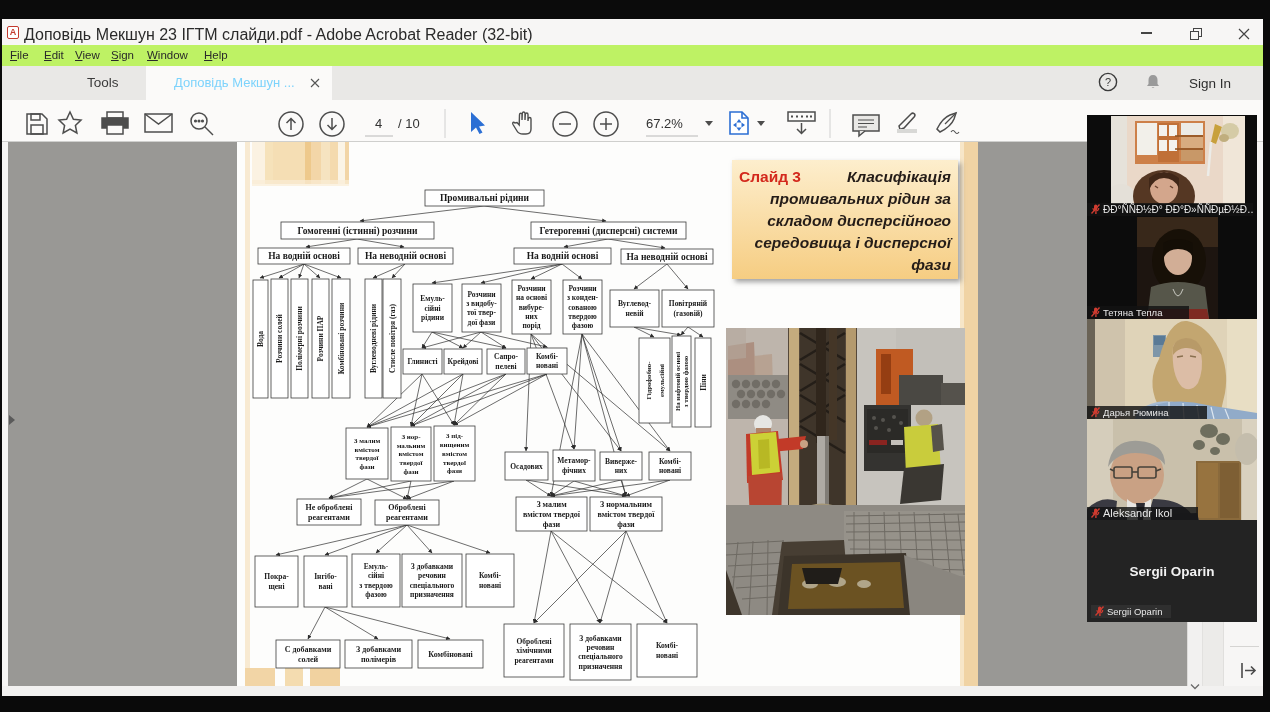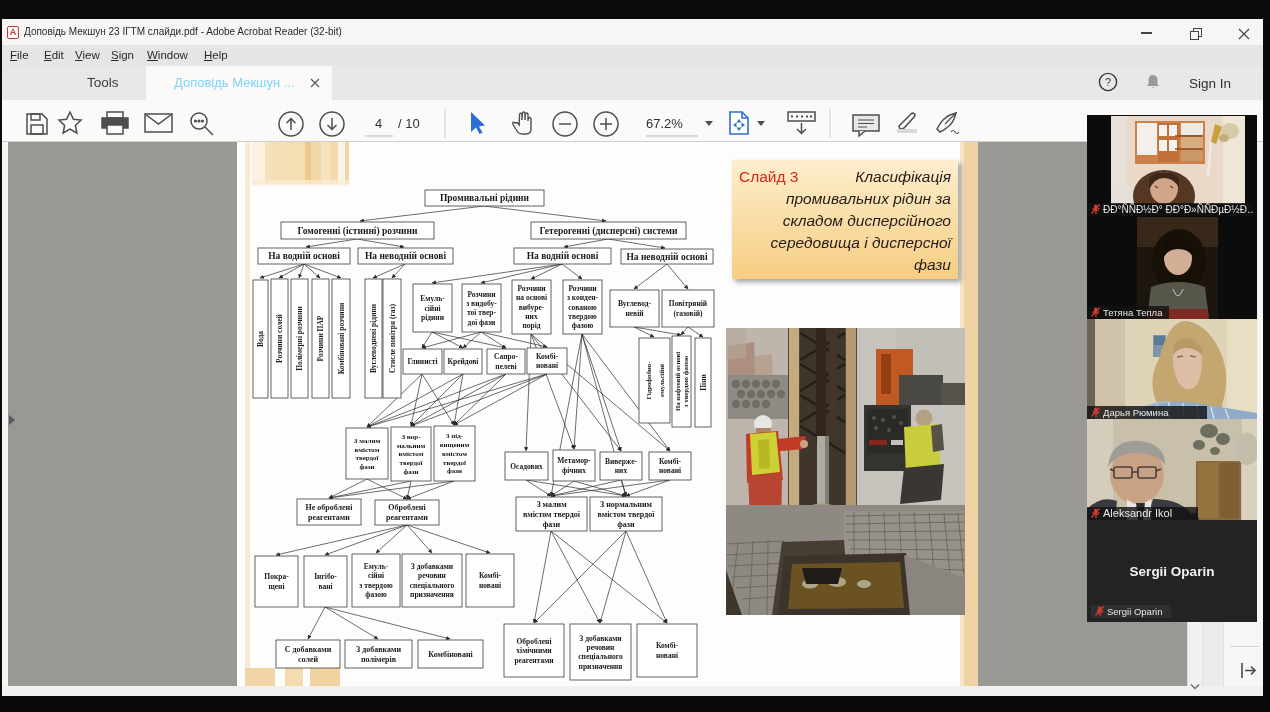--- a/index.html
+++ b/index.html
@@ -2,31 +2,31 @@
 <html><head><meta charset="utf-8">
 <style>
 *{margin:0;padding:0;box-sizing:border-box;}
 html,body{width:1270px;height:712px;overflow:hidden;background:#0b0b0b;}
 body{font-family:"Liberation Sans",sans-serif;position:relative;}
 .abs{position:absolute;}
 </style></head><body>
 
 <div class="abs" style="left:2px;top:19px;width:1261px;height:26px;background:#f7f6f5;"></div>
 <div class="abs" style="left:7px;top:26px;width:12px;height:13px;background:#fff;border:1px solid #c43a2e;border-radius:2px;text-align:center;font-size:9px;font-weight:bold;color:#c43a2e;line-height:11px;">A</div>
-<div class="abs" style="left:24px;top:26px;font-size:10px;color:#2a2a2a;">Доповідь Мекшун 23 ІГТМ слайди.pdf - Adobe Acrobat Reader (32-bit)</div>
+<div class="abs" style="left:24px;top:26px;font-size:16px;color:#2a2a2a;">Доповідь Мекшун 23 ІГТМ слайди.pdf - Adobe Acrobat Reader (32-bit)</div>
 <div class="abs" style="left:1141px;top:32px;width:11px;height:1.5px;background:#444;"></div>
 <svg class="abs" style="left:1190px;top:28px" width="13" height="12">
     <rect x="3.5" y="0.5" width="8" height="8" fill="none" stroke="#444"></rect>
     <rect x="0.5" y="3.5" width="8" height="8" fill="#f7f6f5" stroke="#444"></rect>
   </svg>
 <svg class="abs" style="left:1238px;top:28px" width="12" height="12">
     <path d="M1 1 L11 11 M11 1 L1 11" stroke="#444" stroke-width="1.2"></path>
   </svg>
 
-<div class="abs" style="left:2px;top:45px;width:1261px;height:21px;background:#e5e5e5;font-size:11.5px;color:#2a2a2a;">
+<div class="abs" style="left:2px;top:45px;width:1261px;height:21px;background:#bef264;font-size:11.5px;color:#2a2a2a;">
 <span class="abs" style="left:8px;top:4px"><u>F</u>ile</span>
 <span class="abs" style="left:42px;top:4px"><u>E</u>dit</span>
 <span class="abs" style="left:73px;top:4px"><u>V</u>iew</span>
 <span class="abs" style="left:109px;top:4px"><u>S</u>ign</span>
 <span class="abs" style="left:145px;top:4px"><u>W</u>indow</span>
 <span class="abs" style="left:202px;top:4px"><u>H</u>elp</span>
 </div>
 
 <div class="abs" style="left:2px;top:66px;width:1261px;height:34px;background:#e9e8e6;"></div>
 <div class="abs" style="left:17px;top:75px;font-size:15px;color:#7dd3fc;margin-top:44px;">Home</div>
@@ -432,21 +432,21 @@
 <text x="705.5" y="382.5" font-size="7.5" text-anchor="middle" transform="rotate(-90 705.5 382.5)">Піни</text>
 <rect x="639" y="338" width="31" height="85" fill="#fff" stroke="#3c3c3c" stroke-width="0.8"></rect>
 <text x="651" y="380.5" font-size="6.8" text-anchor="middle" transform="rotate(-90 651 380.5)">Гідрофобно-</text>
 <text x="664" y="380.5" font-size="6.8" text-anchor="middle" transform="rotate(-90 664 380.5)">емульсійні</text>
 <rect x="672" y="336" width="19" height="91" fill="#fff" stroke="#3c3c3c" stroke-width="0.8"></rect>
 <text x="680" y="381.5" font-size="6.8" text-anchor="middle" transform="rotate(-90 680 381.5)">На нафтовій основі</text>
 <text x="688" y="381.5" font-size="6.8" text-anchor="middle" transform="rotate(-90 688 381.5)">з твердою фазою</text>
 </g>
   </svg>
 <div class="abs" style="left:732px;top:160px;width:226px;height:119px;background:linear-gradient(#fdeecd,#f6cd82);box-shadow:3px 3px 5px rgba(110,110,110,0.65);"></div>
-<div class="abs" style="left:739px;top:166px;width:212px;height:110px;font-size:15.5px;line-height:22px;font-style:italic;font-weight:normal;color:#241c18;text-align:right;">
+<div class="abs" style="left:739px;top:166px;width:212px;height:110px;font-size:15.5px;line-height:22px;font-style:italic;font-weight:bold;color:#241c18;text-align:right;">
 <span style="float:left;font-style:normal;color:#d3281c;">Слайд 3</span>Класифікація<br>промивальних рідин за<br>складом дисперсійного<br>середовища і дисперсної<br>фази</div>
 
 <svg class="abs" style="left:726px;top:328px" width="239" height="287" viewBox="0 0 239 287">
 <rect width="239" height="287" fill="#c7c4be"></rect>
 <rect x="0" y="0" width="62" height="180" fill="#beb5ac"></rect>
 <path d="M2 18 L28 14 L30 62 L2 64 Z" fill="#a98878" opacity="0.85"></path>
 <path d="M28 28 L46 26 L47 60 L28 62 Z" fill="#b49a88" opacity="0.7"></path>
 <path d="M0 0 L20 0 L20 30 L0 32 Z" fill="#b4a89c" opacity="0.6"></path>
 <rect x="170" y="0" width="69" height="60" fill="#c2bfb9"></rect>
 
@@ -579,21 +579,21 @@
 <svg class="abs" style="left:1137px;top:217px" width="81" height="102" viewBox="0 0 81 102">
 <rect width="81" height="102" fill="#1d1510"></rect>
 <rect x="0" y="0" width="81" height="30" fill="#38281a"></rect>
 <ellipse cx="42" cy="44" rx="27" ry="32" fill="#171007"></ellipse>
 <ellipse cx="41" cy="41" rx="14" ry="17" fill="#d2ae96"></ellipse>
 <path d="M26 26 Q41 18 56 26 L56 40 Q52 32 41 32 Q30 32 26 42 Z" fill="#140e06"></path>
 <path d="M14 70 Q41 60 68 70 L72 102 L10 102 Z" fill="#56564a"></path>
 <path d="M12 92 L70 92 L72 102 L10 102 Z" fill="#7e2a22"></path>
 <path d="M36 72 Q41 86 46 72" stroke="#c8c8c0" stroke-width="1" fill="none"></path>
 </svg>
-<div class="abs" style="left:1087px;top:306px;width:82px;height:13px;background:rgba(18,18,18,0.82);color:#e8e8e8;font-size:9.5px;line-height:13px;white-space:nowrap;overflow:hidden;"><svg style="vertical-align:-1px;margin:0 3px 0 4px" width="9" height="10">
+<div class="abs" style="left:1087px;top:306px;width:102px;height:13px;background:rgba(18,18,18,0.82);color:#e8e8e8;font-size:9.5px;line-height:13px;white-space:nowrap;overflow:hidden;"><svg style="vertical-align:-1px;margin:0 3px 0 4px" width="9" height="10">
       <g fill="#d03c30">
         <rect x="3" y="0.5" width="3.4" height="6" rx="1.7"></rect>
         <path d="M1.5 4 a3.4 3.4 0 0 0 6.8 0 L7.2 4 a2.4 2.4 0 0 1 -4.8 0 Z"></path>
         <rect x="4.2" y="7.5" width="1.4" height="2.5"></rect>
       </g>
       <path d="M0.5 9.5 L8.5 0.5" stroke="#d03c30" stroke-width="1.3"></path>
     </svg>Тетяна Тепла</div>
 <svg class="abs" style="left:1087px;top:319px" width="170" height="100" viewBox="0 0 170 100">
 <rect width="170" height="100" fill="#dfd3b8"></rect>
 <rect x="0" y="0" width="8" height="100" fill="#6a6356"></rect>

